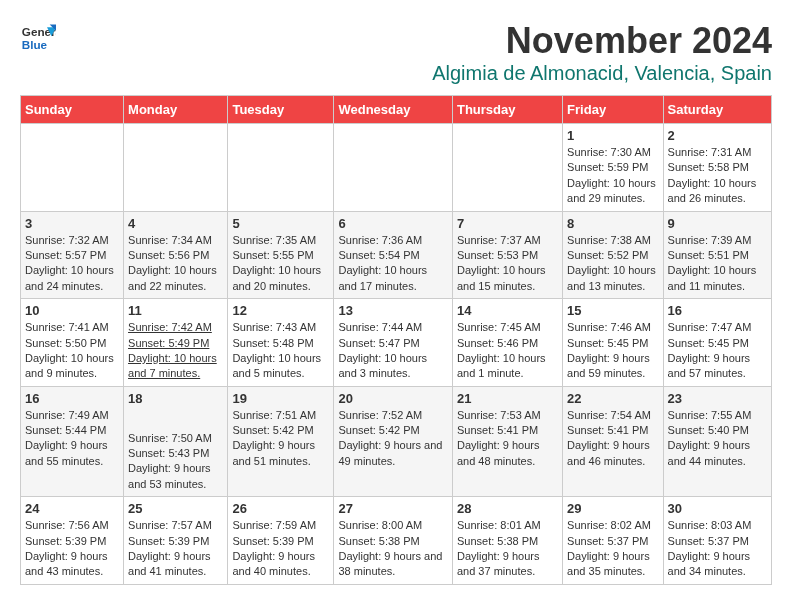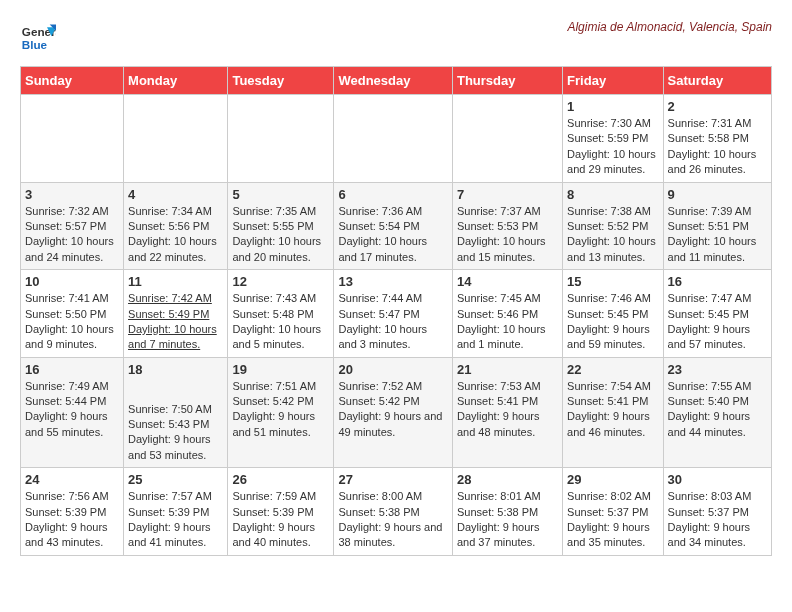--- a/index.html
+++ b/index.html
@@ -27,23 +27,22 @@
     }
     .title-block {
       text-align: right;
     }
     .month-title {
       font-size: 36px;
       font-weight: bold;
       color: #333;
     }
     .location-title {
-      font-size: 12px;
-      color: #7f1d1d;
-      font-style: italic;
+      font-size: 20px;
+      color: #0f766e;
     }
     table {
       width: 100%;
       border-collapse: collapse;
       font-size: 11px;
     }
     thead tr th {
       background-color: #ef4444;
       color: #fff;
       padding: 6px 4px;
@@ -83,20 +82,21 @@
 <div class="header-area">
   <div class="logo">
     <svg class="logo-icon" viewBox="0 0 40 40">
       <text x="2" y="18" font-size="13" font-weight="bold" fill="#333">General</text>
       <text x="2" y="32" font-size="13" font-weight="bold" fill="#1a6bbf">Blue</text>
       <polygon points="30,8 40,8 35,18" fill="#1a9cd8"></polygon>
       <polygon points="33,5 40,5 40,12" fill="#1a6bbf"></polygon>
     </svg>
   </div>
   <div class="title-block">
+    <div class="month-title">November 2024</div>
     <div class="location-title">Algimia de Almonacid, Valencia, Spain</div>
   </div>
 </div>
 
 <table>
   <thead>
     <tr id="weekday-header">
     <th>Sunday</th>
         <th>Monday</th>
         <th>Tuesday</th>

